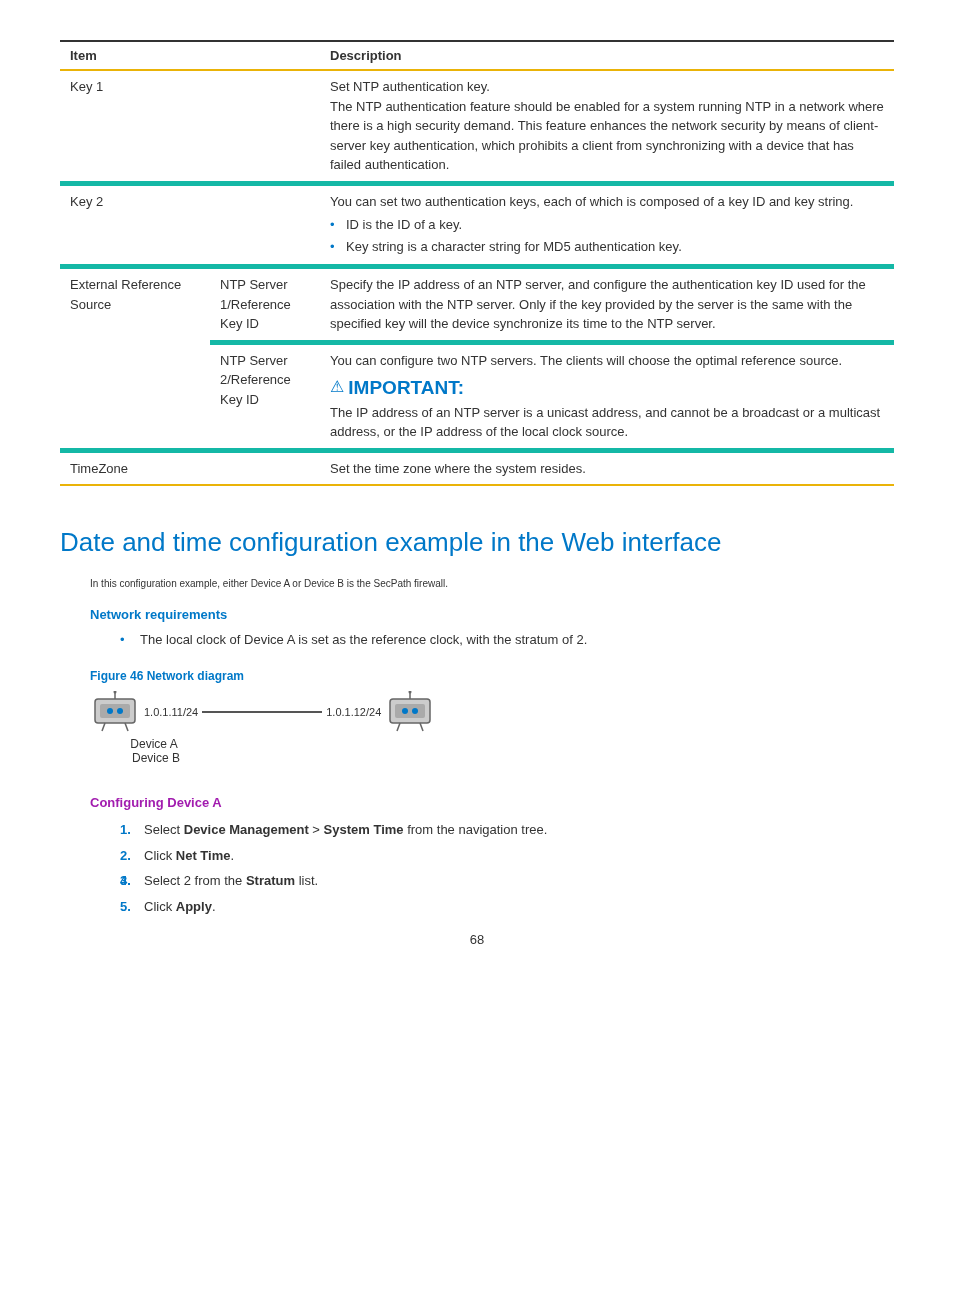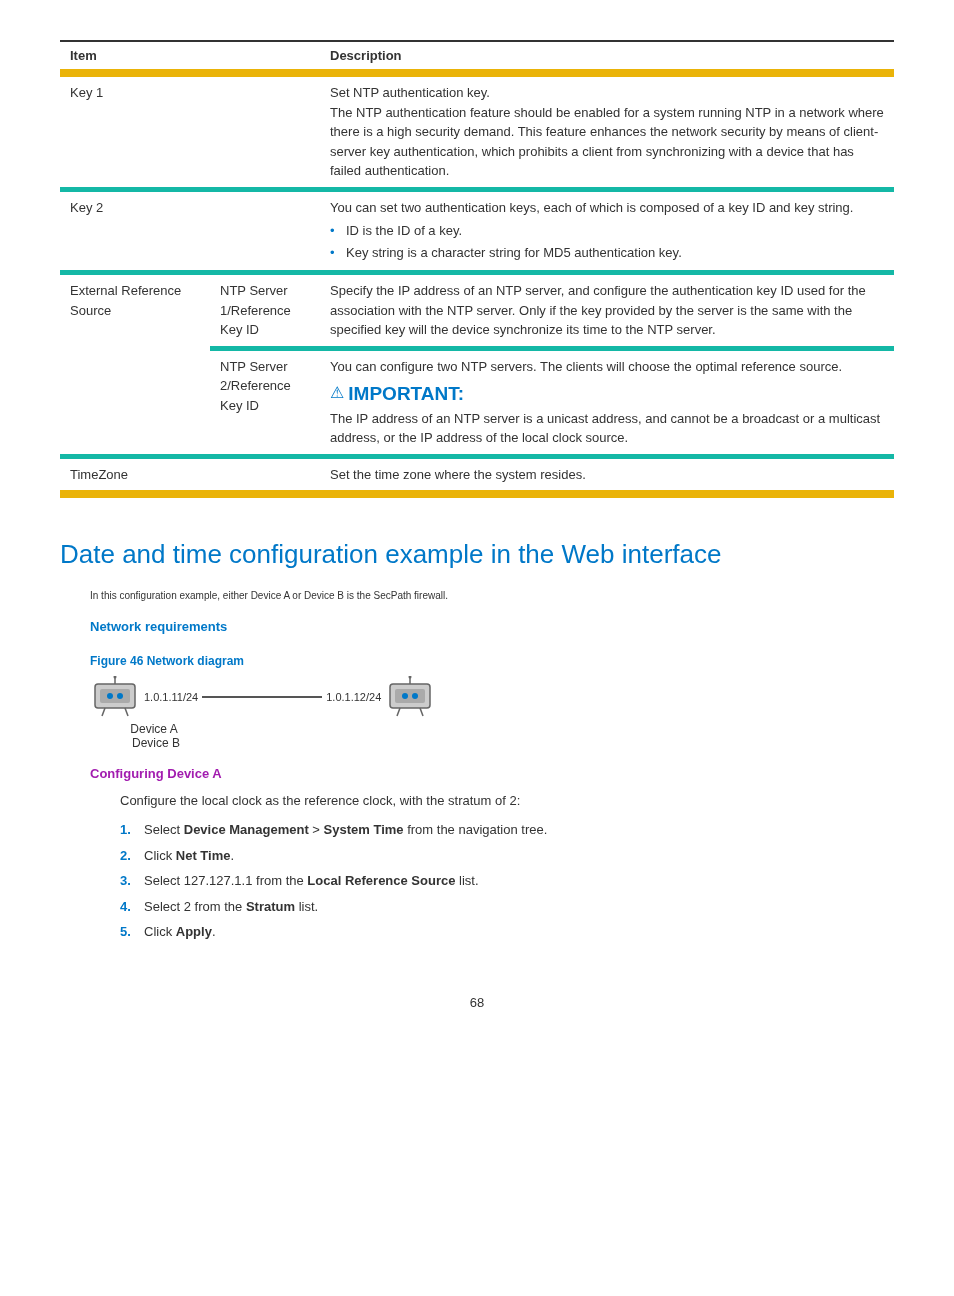--- a/index.html
+++ b/index.html
@@ -30,21 +30,21 @@
     .main-table td {
       padding: 6px 10px;
       vertical-align: top;
       font-size: 13px;
       line-height: 1.5;
     }
     .main-table tr {
       border-bottom: 5px solid #14b8a6;
     }
     .main-table tr:last-child {
-      border-bottom: 8px solid #eab308;
+      border-bottom: 2px solid #eab308;
     }
 
     .col-item { width: 150px; }
     .col-sub { width: 110px; }
     .col-desc { }
 
     .bullet-list {
       list-style: none;
       padding: 0;
       margin: 4px 0 0 0;
@@ -109,21 +109,21 @@
     .req-list li::before {
       content: '•';
       position: absolute;
       left: 0;
       color: #0078c8;
     }
 
     
     .network-diagram {
       padding-left: 30px;
-      margin-bottom: 16px;
+      margin-bottom: 30px;
       display: flex;
       align-items: flex-start;
     }
     .diagram-inner {
       display: flex;
       flex-direction: column;
       align-items: flex-start;
     }
 
     
@@ -156,21 +156,21 @@
     .step-num {
       position: absolute;
       left: 0;
       color: #0078c8;
       font-weight: bold;
     }
 
     
     .page-number {
       text-align: center;
-      margin-top: 53px;
+      margin-top: 16px;
       font-size: 13px;
       color: #333;
     }
 
     
     .important-box {
       display: flex;
       align-items: flex-start;
       gap: 4px;
     }
@@ -251,20 +251,21 @@
   </tbody>
 </table>
 
 <h1 class="section-title">Date and time configuration example in the Web interface</h1>
 
 <p class="intro-text">In this configuration example, either Device A or Device B is the SecPath firewall.</p>
 
 <div class="sub-region">
   <div class="sub-heading">Network requirements</div>
   <ul class="req-list">
+    <li>The local clock of Device A is set as the reference clock, with the stratum of 2.</li>
   </ul>
 </div>
 
 <div class="figure-heading">Figure 46 Network diagram</div>
 
 <div class="network-diagram">
   <div class="diagram-inner">
     <div style="display:flex; align-items:center; margin-bottom:4px;">
 
       <div style="display:flex; flex-direction:column; align-items:center;">
@@ -307,33 +308,31 @@
     <div style="display:flex; align-items:center;flex-direction:column;">
       <span style="font-size:12px; color:#333; width:50px; text-align:center;">Device A</span>
       <div style="width:128px;"></div>
       <span style="font-size:12px; color:#333; width:50px; text-align:center; margin-left:4px;">Device B</span>
     </div>
   </div>
 </div>
 
 <div class="sub-region">
   <div class="config-heading">Configuring Device A</div>
-  <p class="config-intro">Configure the local clock as the reference clock, with the stratum of 2:</p>
   <ol class="steps-list">
     <li>
       <span class="step-num">1.</span>
       <span>Select <b>Device Management</b> &gt; <b>System Time</b> from the navigation tree.</span>
     </li>
     <li>
       <span class="step-num">2.</span>
       <span>Click <b>Net Time</b>.</span>
     </li>
     <li>
       <span class="step-num">3.</span>
-      <span>Select 127.127.1.1 from the <b>Local Reference Source</b> list.</span>
     </li>
     <li>
       <span class="step-num">4.</span>
       <span>Select 2 from the <b>Stratum</b> list.</span>
     </li>
     <li>
       <span class="step-num">5.</span>
       <span>Click <b>Apply</b>.</span>
     </li>
   </ol>

